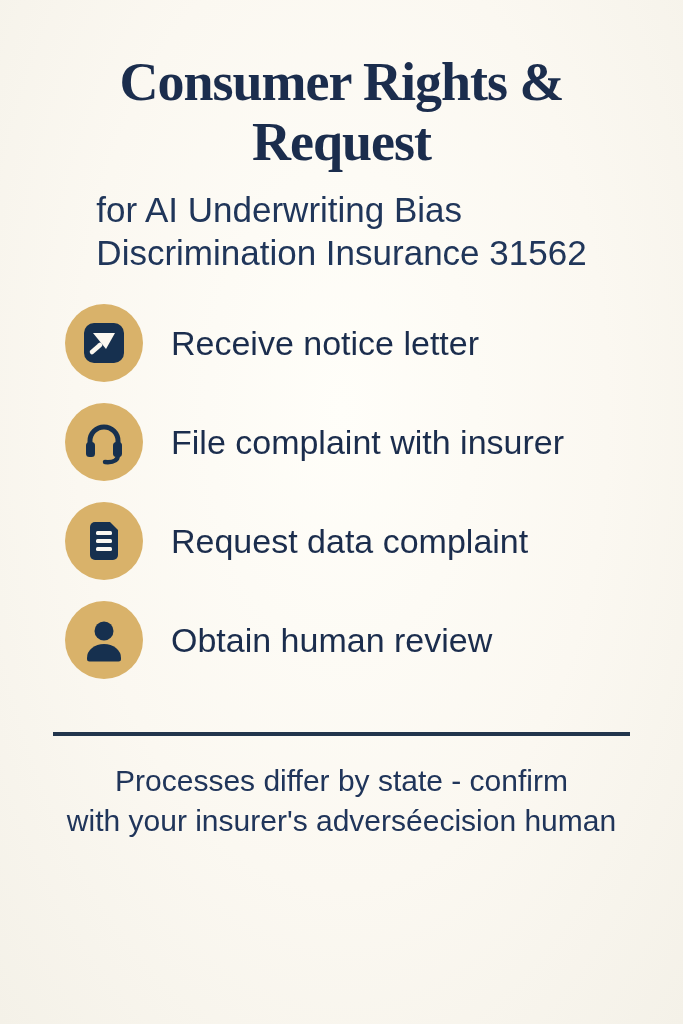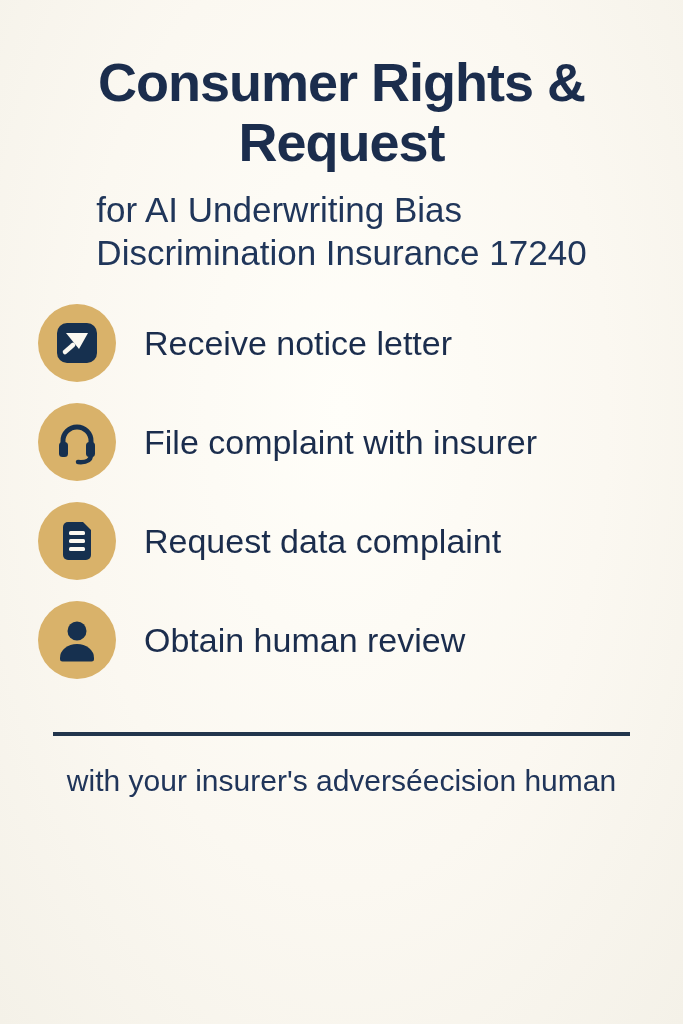--- a/index.html
+++ b/index.html
@@ -18,34 +18,35 @@
     flex-direction: column;
     align-items: center;
   }
   .title {
     font-size: 54px;
     font-weight: 700;
     line-height: 1.12;
     letter-spacing: -1px;
     text-align: center;
     color: #1b2d4d;
+    font-family: Liberation Serif, serif;
   }
   .subtitle {
     margin-top: 16px;
     font-size: 35px;
     font-weight: 400;
     line-height: 1.22;
     text-align: left;
     color: #20365a;
   }
   .steps {
     margin-top: 30px;
     width: 100%;
     box-sizing: border-box;
-    padding-left: 38px;
+    padding-left: 65px;
     display: flex;
     flex-direction: column;
   }
   .step {
     display: flex;
     align-items: center;
     margin-bottom: 21px;
     min-height: 78px;
   }
   .badge {
@@ -87,21 +88,21 @@
 
 <div class="canvas">
 
   <div class="title">
     <div>Consumer Rights &amp;</div>
     <div>Request</div>
   </div>
 
   <div class="subtitle">
     <div>for AI Underwriting Bias</div>
-    <div>Discrimination Insurance 17240</div>
+    <div>Discrimination Insurance 31562</div>
   </div>
 
   <div class="steps">
 
     <div class="step">
       <div class="badge">
         <svg viewBox="0 0 48 48">
           <rect x="4" y="4" width="40" height="40" rx="10" fill="#16304f"></rect>
           <polygon points="13,14 35,14 26,30" fill="#fbf8f1"></polygon>
           <line x1="12" y1="33" x2="20" y2="26" stroke="#fbf8f1" stroke-width="4.5" stroke-linecap="round"></line>
@@ -143,16 +144,17 @@
         </svg>
       </div>
       <div class="step-label">Obtain human review</div>
     </div>
 
   </div>
 
   <div class="divider"></div>
 
   <div class="footer">
+    <div>Processes differ by state - confirm</div>
     <div>with your insurer's adverséecision human</div>
   </div>
 
 </div>
 
 </body></html>

